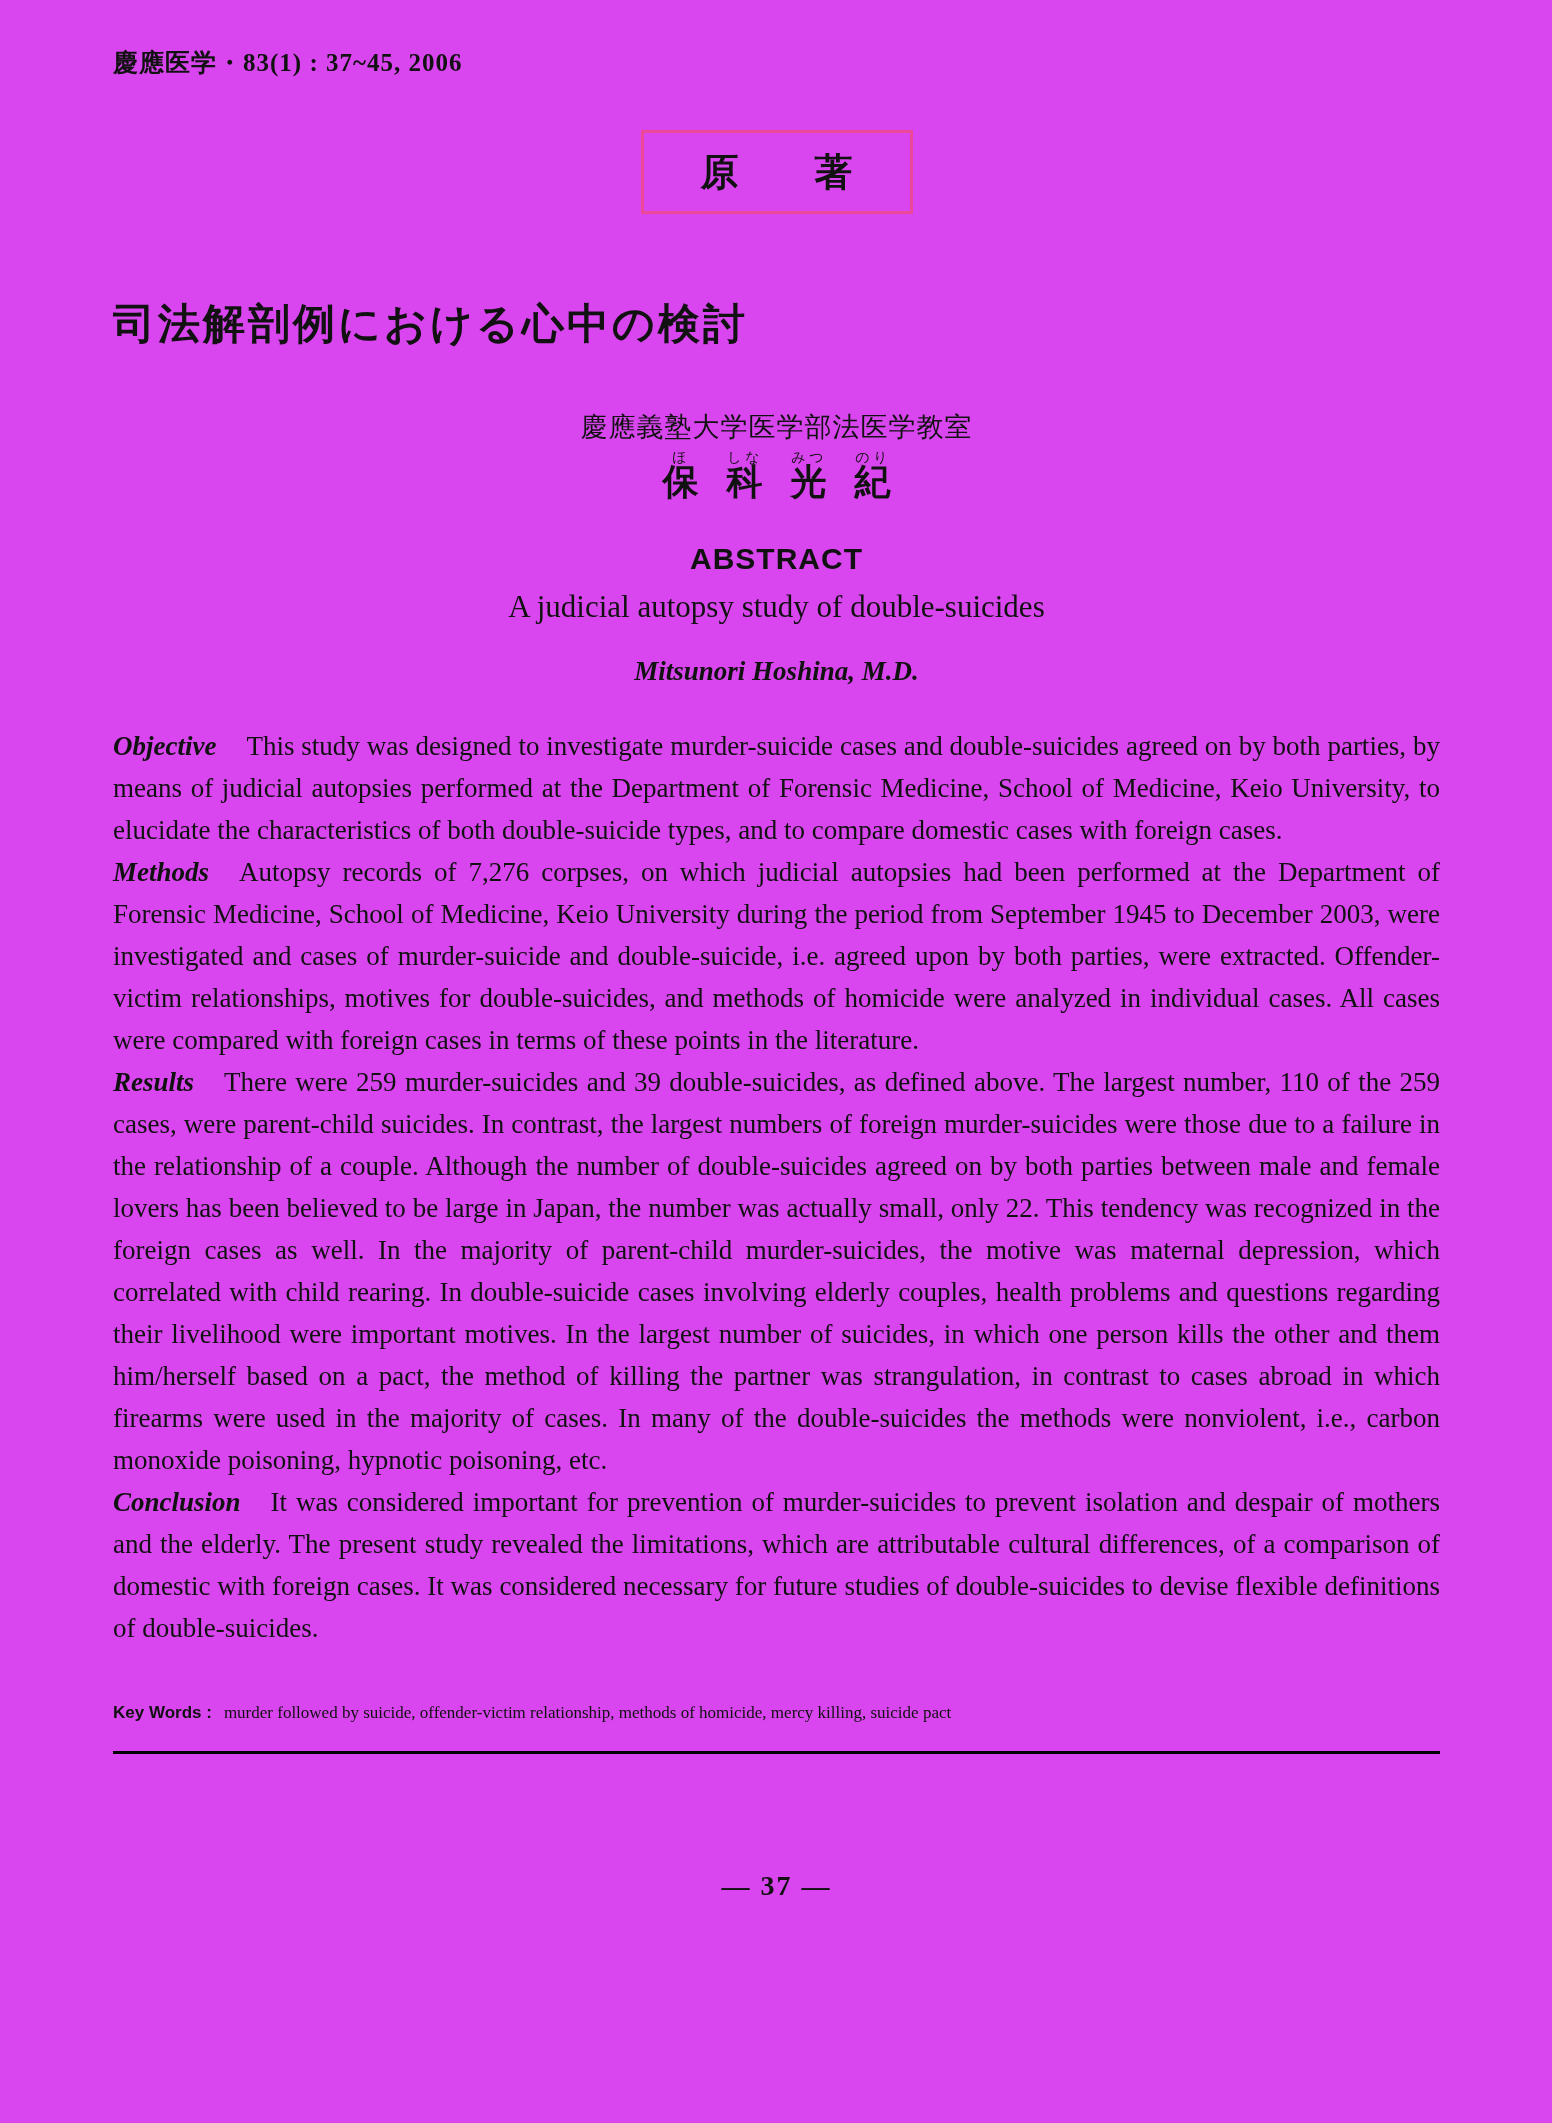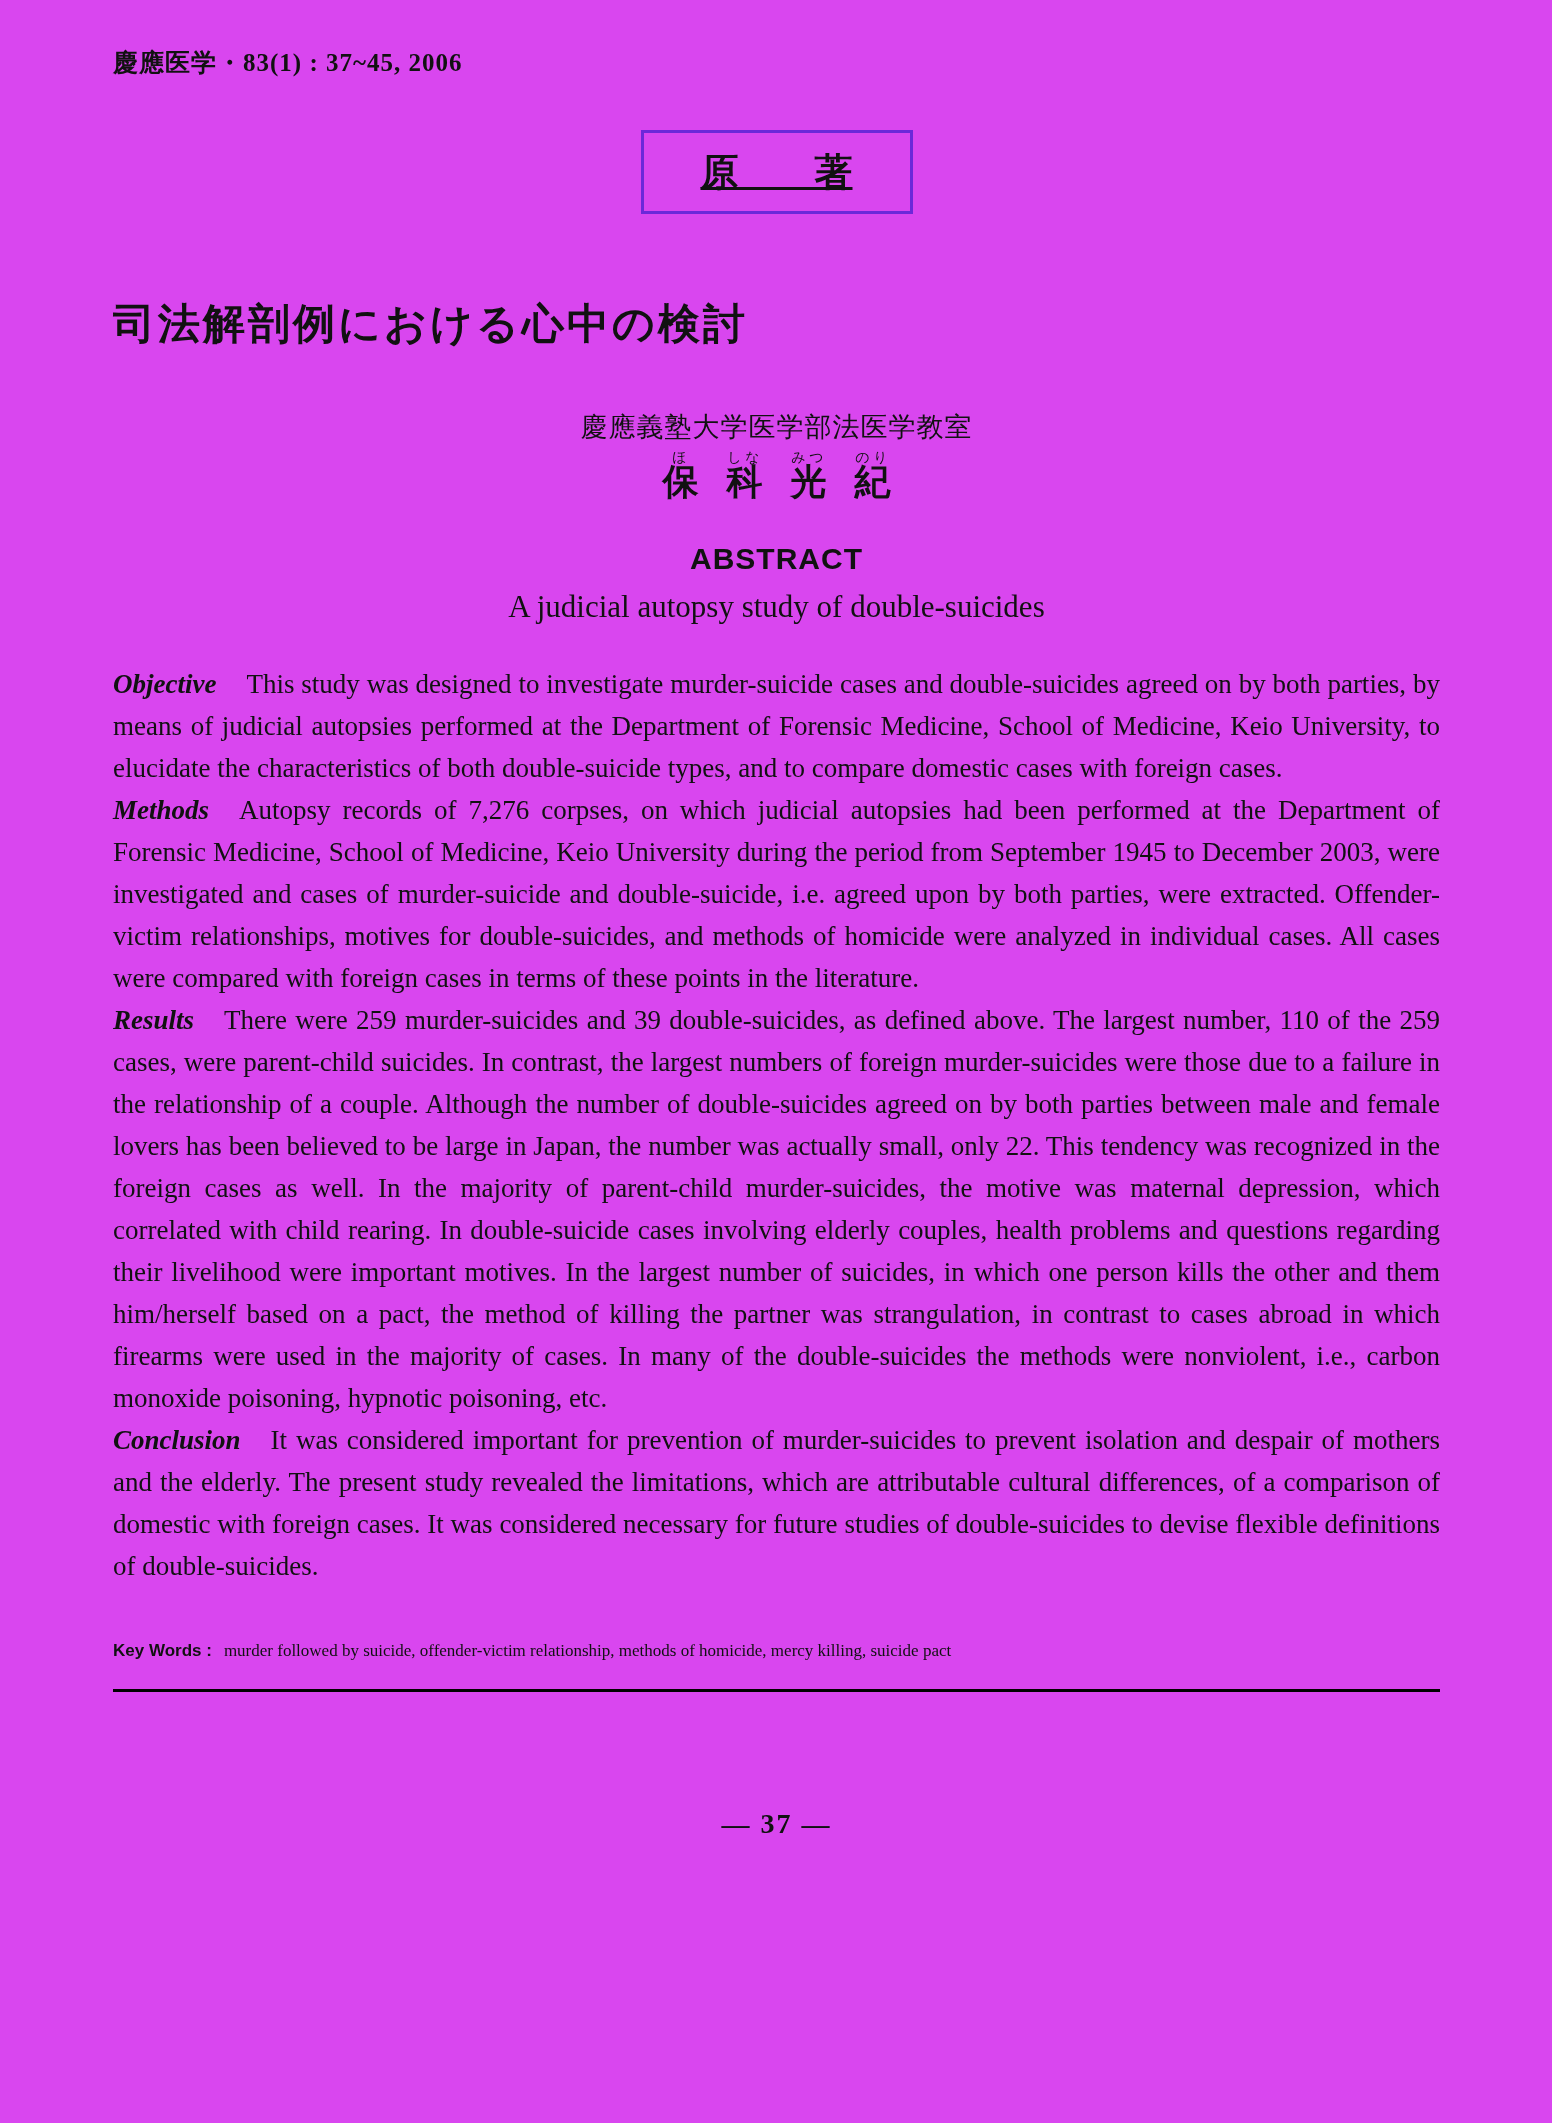--- a/index.html
+++ b/index.html
@@ -24,29 +24,28 @@
     font-weight: 700;
     letter-spacing: 1px;
     line-height: 30px;
   }
   .type-box-wrap {
     display: flex;
     justify-content: center;
     margin-top: 52px;
   }
   .type-box {
-    border: 3px solid #6d28d9;
+    border: 3px solid #ec4899;
     width: 266px;
     height: 78px;
     display: flex;
     align-items: center;
     justify-content: center;
     font-size: 38px;
     font-weight: 700;
-    text-decoration: underline;
   }
   .title-ja {
     margin-top: 84px;
     text-align: left;
     font-size: 42px;
     font-weight: 700;
     letter-spacing: 3px;
     line-height: 52px;
   }
   .affiliation-ja {
@@ -159,20 +158,21 @@
   <div class="affiliation-ja">慶應義塾大学医学部法医学教室</div>
 
   <div class="author-ja">
     <ruby><span>保</span><rt>ほ</rt></ruby><ruby><span>科</span><rt>しな</rt></ruby><ruby><span>光</span><rt>みつ</rt></ruby><ruby><span>紀</span><rt>のり</rt></ruby>
   </div>
 
   <div class="abstract-heading">ABSTRACT</div>
 
   <div class="title-en">A judicial autopsy study of double-suicides</div>
 
+  <div class="author-en">Mitsunori Hoshina, M.D.</div>
 
 
   <div class="abstract-body">
     <p>
       <span class="sec-label">Objective</span><span>This study was designed to investigate murder-suicide cases and double-suicides agreed on by both parties, by means of judicial autopsies performed at the Department of Forensic Medicine, School of Medicine, Keio University, to elucidate the characteristics of both double-suicide types, and to compare domestic cases with foreign cases.</span>
     </p>
     <p>
       <span class="sec-label">Methods</span><span>Autopsy records of 7,276 corpses, on which judicial autopsies had been performed at the Department of Forensic Medicine, School of Medicine, Keio University during the period from September 1945 to December 2003, were investigated and cases of murder-suicide and double-suicide, i.e. agreed upon by both parties, were extracted. Offender-victim relationships, motives for double-suicides, and methods of homicide were analyzed in individual cases. All cases were compared with foreign cases in terms of these points in the literature.</span>
     </p>
     <p>

